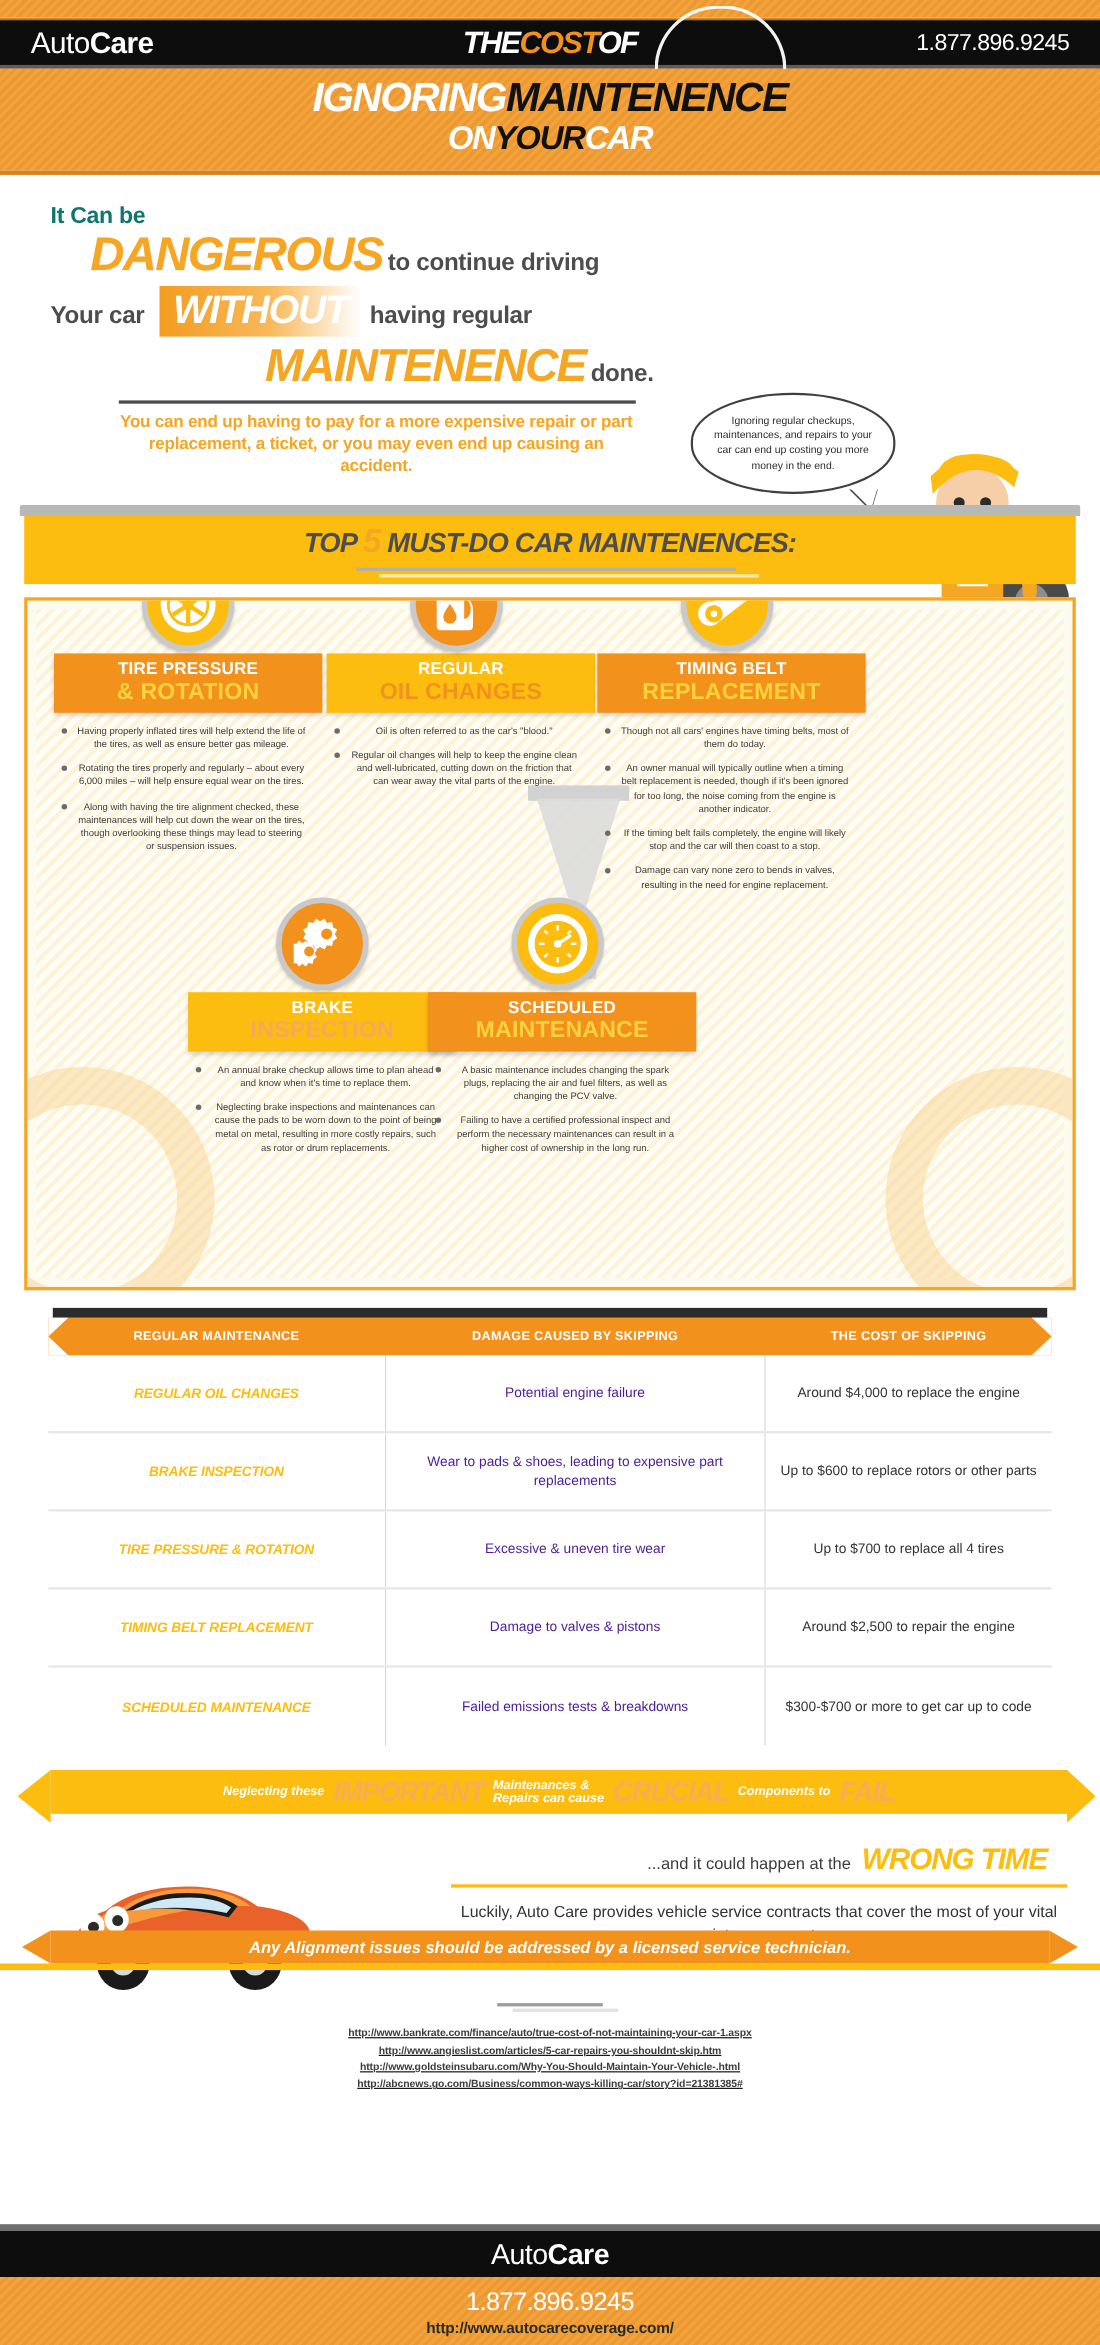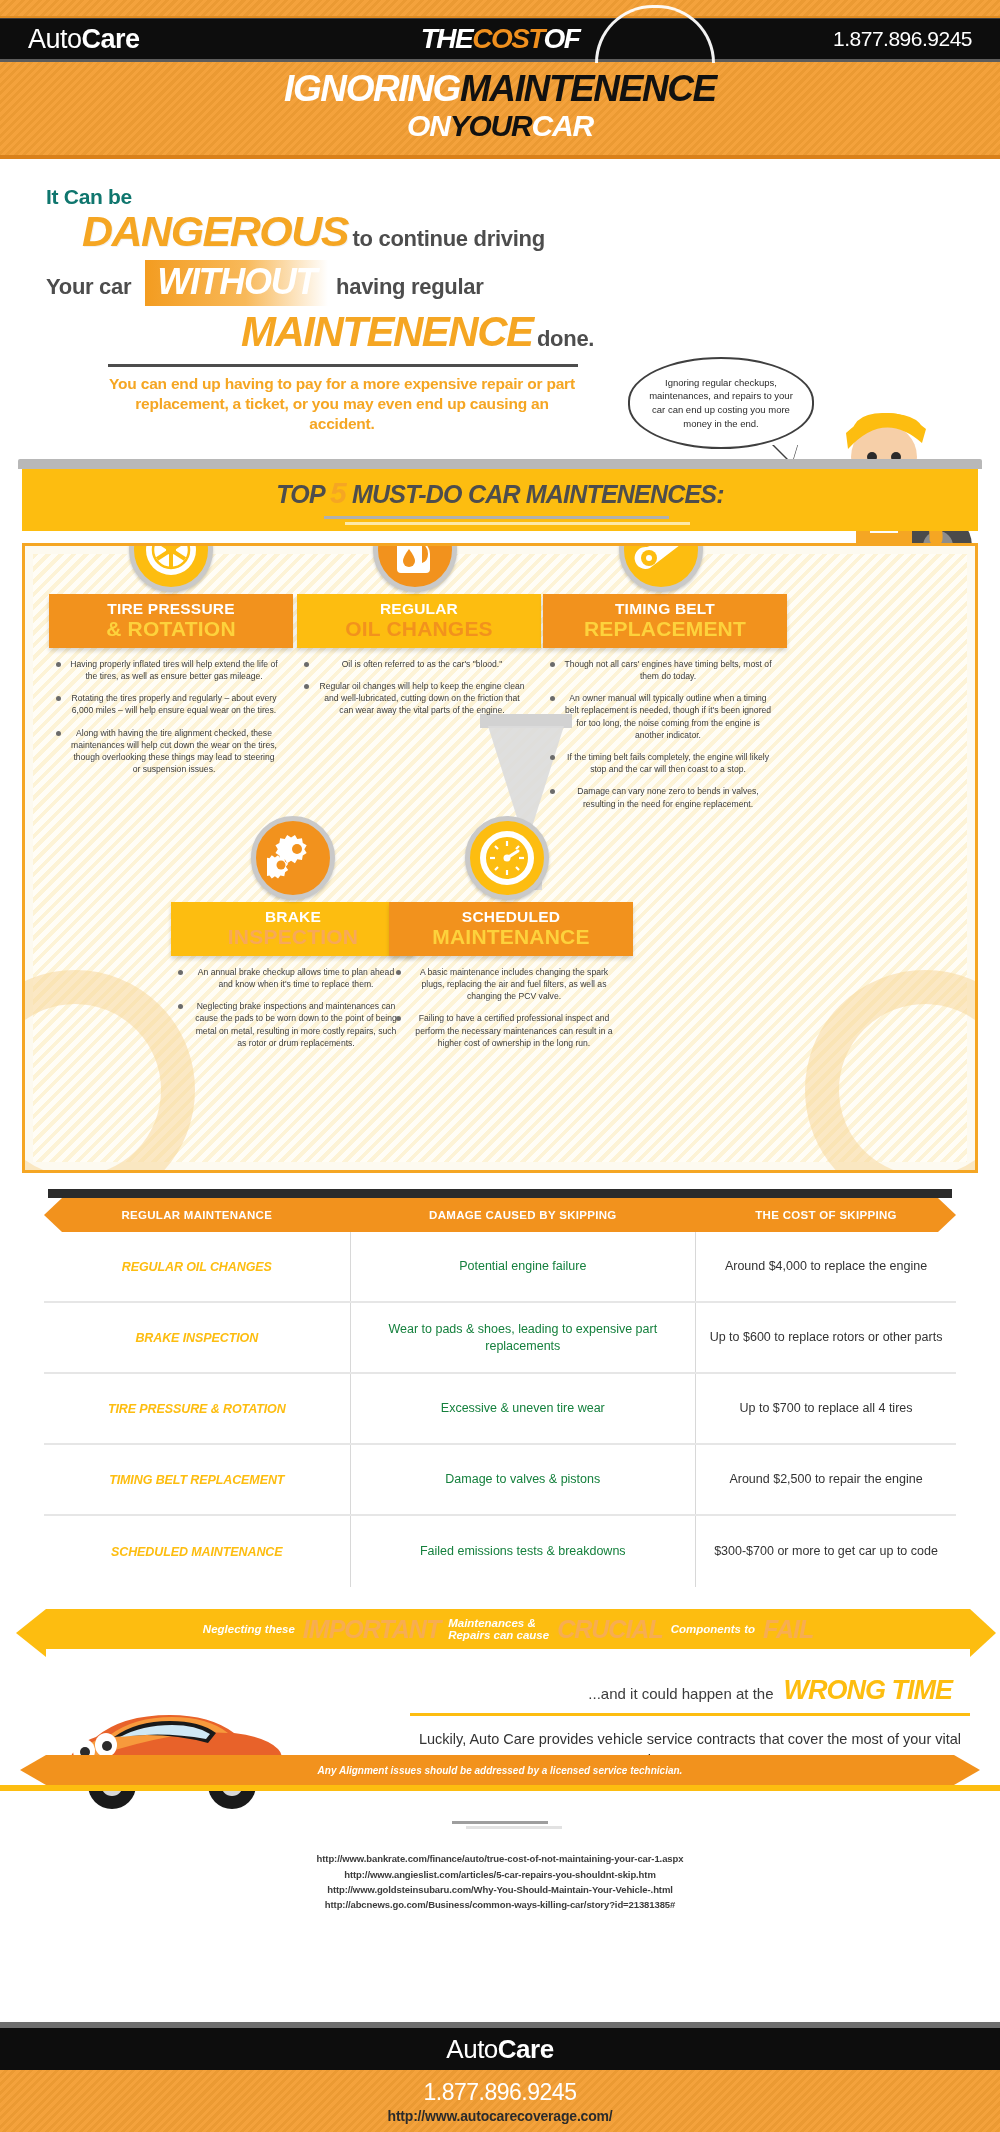--- a/index.html
+++ b/index.html
@@ -155,21 +155,21 @@
     border-top:17px solid #fff; border-bottom:17px solid #fff;
   }
   .tbl-head:before{ left:0; border-right:18px solid transparent; }
   .tbl-head:after{ right:0; border-left:18px solid transparent; }
   .th{ text-align:center; }
   .c1{ width:33.5%; } .c2{ width:38%; } .c3{ width:28.5%; }
   .trow{ display:flex; min-height:71px; align-items:stretch; border-bottom:2px solid #e6e6e6;}
   .trow:last-child{ border-bottom:none; }
   .td{ display:flex; align-items:center; justify-content:center; text-align:center; padding:8px 12px; }
   .td.c1{ color:#fdbd10; font-weight:bold; font-size:12.5px; font-style:italic; letter-spacing:-.1px;}
-  .td.c2{ border-left:1px solid #d8d8d8; border-right:1px solid #d8d8d8; font-size:12.5px; color:#15803d; line-height:1.35;}
+  .td.c2{ border-left:1px solid #d8d8d8; border-right:1px solid #d8d8d8; font-size:12.5px; color:#4c1d95; line-height:1.35;}
   .td.c3{ font-size:12.5px; color:#333; line-height:1.35; }
 
   
   .neg-wrap{ position:relative; margin:22px 0 0 0; height:54px; }
   .neg{
     position:absolute; left:46px; right:30px; top:0; height:40px; background:#fdbd10;
     display:flex; align-items:center; justify-content:center; gap:8px;
   }
   .neg:before{
     content:""; position:absolute; left:-30px; top:0; width:0; height:0;
@@ -193,40 +193,40 @@
     position:absolute; right:30px; top:54px; width:560px; text-align:center;
     font-size:14.5px; line-height:1.45; color:#333;
   }
   .carimg{ position:absolute; left:54px; top:18px; width:230px; height:120px; }
 
   
   .align-wrap{ position:relative; margin:44px 0 0 0; height:40px; }
   .align{
     position:absolute; left:46px; right:46px; top:0; height:30px; background:#f2921d;
     display:flex; align-items:center; justify-content:center;
-    color:#fff; font-size:10px; font-weight:bold; font-style:italic;
+    color:#fff; font-size:15px; font-weight:bold; font-style:italic;
   }
   .align:before{
     content:""; position:absolute; left:-26px; top:0; width:0; height:0;
     border-top:15px solid transparent; border-bottom:15px solid transparent;
     border-right:26px solid #f2921d;
   }
   .align:after{
     content:""; position:absolute; right:-26px; top:0; width:0; height:0;
     border-top:15px solid transparent; border-bottom:15px solid transparent;
     border-left:26px solid #f2921d;
   }
   .align-bar{ position:absolute; left:0; right:0; top:30px; height:6px; background:#fdbd10;}
 
   
   .sources{ text-align:center; margin-top:26px; }
   .sources h3{ font-size:19px; font-weight:bold; color:#4d4d4d; font-style:italic; letter-spacing:-.4px;}
   .su1{ width:96px; height:3px; background:#9e9e9e; margin:3px auto 0; }
   .su2{ width:96px; height:3px; background:#e2e2e2; margin:2px auto 0 calc(50% - 34px); }
-  .srcs{ margin-top:22px; }
+  .srcs{ margin-top:12px;text-decoration:underline; }
   .srcs div{ font-size:9.5px; font-weight:bold; color:#3c3c3c; line-height:1.62; letter-spacing:-.1px;}
 
   
   .ftr{ position:absolute; left:0; right:0; bottom:0; }
   .ftr-shadow{ height:6px; background:#6e6e6e; }
   .ftr-black{ height:42px; background:#0d0d0d; display:flex; align-items:center; justify-content:center;}
   .ftr-orange{
     height:62px; background:repeating-linear-gradient(135deg,#f4a23c 0 3px,#eb9a33 3px 6px);
     display:flex; flex-direction:column; align-items:center; justify-content:center;
   }

